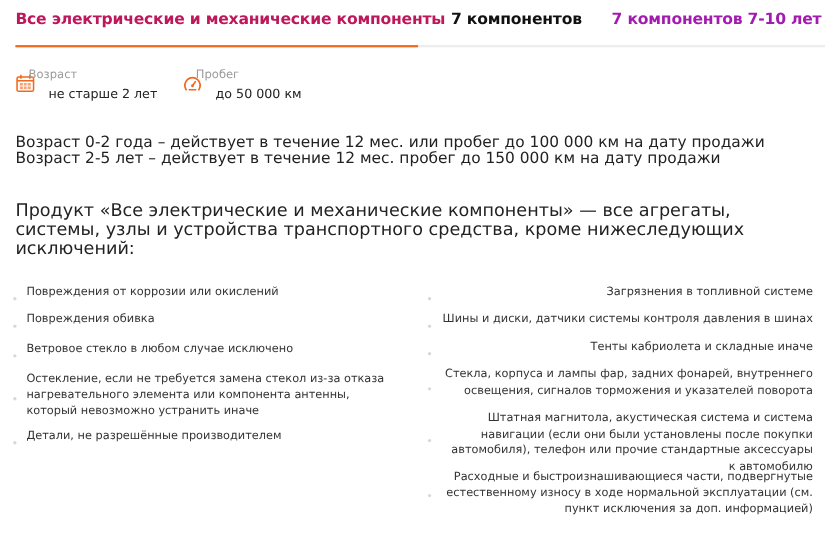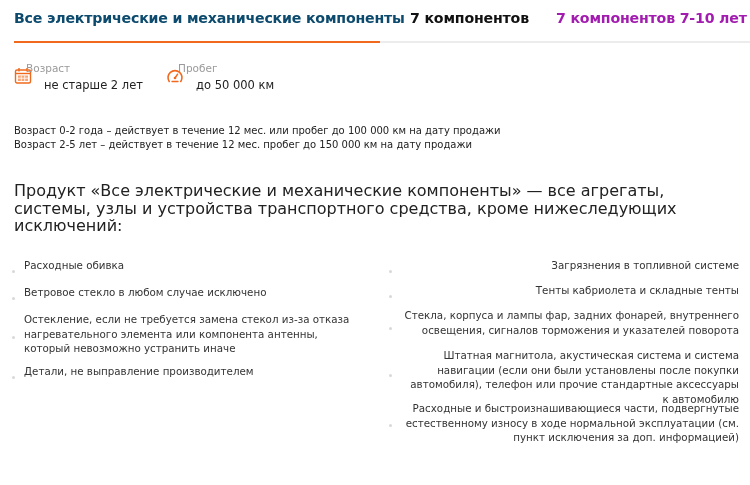--- a/index.html
+++ b/index.html
@@ -2,35 +2,35 @@
 <html><head>
 <meta charset="utf-8">
 <style>
   * { box-sizing: border-box; margin: 0; padding: 0; }
   html, body { width: 750px; height: 485px; background: #ffffff; overflow: hidden; }
   body { font-family: "DejaVu Sans", "Liberation Sans", sans-serif; color: #222222; position: relative; }
 
   .tabs { position: absolute; left: 14px; top: 0; width: 744px; height: 42px; }
   .tabs .track { position: absolute; left: 0; right: 0; top: 41px; height: 2px; background: #ececec; }
   .tab { position: absolute; top: 10px; font-weight: bold; font-size: 14.2px; letter-spacing: -0.2px; white-space: nowrap; cursor: pointer; }
-  .tab.active { color: #0c4a6e; }
+  .tab.active { color: #be185d; }
   .tab.active-line { position: absolute; top: 41px; left: 0; width: 366px; height: 2px; background: #f0691d; }
   .tab.t1 { left: 0; }
   .tab.t2 { left: 396px; color: #111; text-align: center; }
   .tab.t3 { left: 542px; color: #a21caf; }
 
   .stats { position: absolute; top: 62px; left: 14px; }
   .stat { position: absolute; top: 0; white-space: nowrap; }
   .stat .icon { position: absolute; left: 0; top: 5px; width: 18px; height: 18px; }
   .stat .lbl { position: absolute; left: 12px; top: 0; font-size: 10.5px; color: #9a9a9a; }
   .stat .val { position: absolute; left: 30px; top: 16px; font-size: 11.5px; color: #222; }
   .stat.s1 { left: 0; }
   .stat.s2 { left: 152px; }
 
-  .terms { position: absolute; left: 14px; top: 124px; font-size: 10px; line-height: 13.5px; color: #222; white-space: nowrap; }
+  .terms { position: absolute; left: 14px; top: 124px; font-size: 14px; line-height: 13.5px; color: #222; white-space: nowrap; }
 
   .intro { position: absolute; left: 14px; top: 182px; width: 725px; font-size: 16px; line-height: 17.5px; color: #222; }
 
   .col { position: absolute; top: 258px; }
   .col.left { left: 12px; width: 350px; }
   .col.right { left: 389px; width: 350px; text-align: right; }
   .item { position: relative; padding-left: 12px; font-size: 10.3px; line-height: 14.6px; color: #333; }
   .item .bullet { position: absolute; left: 0; top: 50%; margin-top: -1px; width: 3px; height: 3px; border-radius: 50%; background: #d8d8d8; }
 </style>
 </head>
@@ -76,25 +76,27 @@
 </div>
 
 <div class="terms">
   <div>Возраст 0-2 года – действует в течение 12 мес. или пробег до 100 000 км на дату продажи</div>
   <div>Возраст 2-5 лет – действует в течение 12 мес. пробег до 150 000 км на дату продажи</div>
 </div>
 
 <div class="intro">Продукт «Все электрические и механические компоненты» — все агрегаты, системы, узлы и устройства транспортного средства, кроме нижеследующих исключений:</div>
 
 <div class="col left">
-  <div class="item" style="height:25px;"><span class="bullet"></span><span>Расходные обивка</span></div>
+  <div class="item" style="height:25px;"><span class="bullet"></span><span>Повреждения от коррозии или окислений</span></div>
+  <div class="item" style="height:25px;"><span class="bullet"></span><span>Повреждения обивка</span></div>
   <div class="item" style="height:25px; margin-top:2px;"><span class="bullet"></span><span>Ветровое стекло в любом случае исключено</span></div>
   <div class="item" style="height:54px; padding-top:2px;"><span class="bullet"></span><span>Остекление, если не требуется замена стекол из-за отказа нагревательного элемента или компонента антенны, который невозможно устранить иначе</span></div>
-  <div class="item" style="height:25px;"><span class="bullet"></span><span>Детали, не выправление производителем</span></div>
+  <div class="item" style="height:25px;"><span class="bullet"></span><span>Детали, не разрешённые производителем</span></div>
 </div>
 
 <div class="col right">
   <div class="item" style="height:25px;"><span class="bullet"></span><span>Загрязнения в топливной системе</span></div>
-  <div class="item" style="height:25px;"><span class="bullet"></span><span>Тенты кабриолета и складные тенты</span></div>
+  <div class="item" style="height:25px;"><span class="bullet"></span><span>Шины и диски, датчики системы контроля давления в шинах</span></div>
+  <div class="item" style="height:25px;"><span class="bullet"></span><span>Тенты кабриолета и складные иначе</span></div>
   <div class="item" style="height:40px;"><span class="bullet"></span><span>Стекла, корпуса и лампы фар, задних фонарей, внутреннего освещения, сигналов торможения и указателей поворота</span></div>
   <div class="item" style="height:53px;"><span class="bullet"></span><span>Штатная магнитола, акустическая система и система навигации (если они были установлены после покупки автомобиля), телефон или прочие стандартные аксессуары к автомобилю</span></div>
   <div class="item" style="height:48px;"><span class="bullet"></span><span>Расходные и быстроизнашивающиеся части, подвергнутые естественному износу в ходе нормальной эксплуатации (см. пункт исключения за доп. информацией)</span></div>
 </div>
 
 </body></html>

